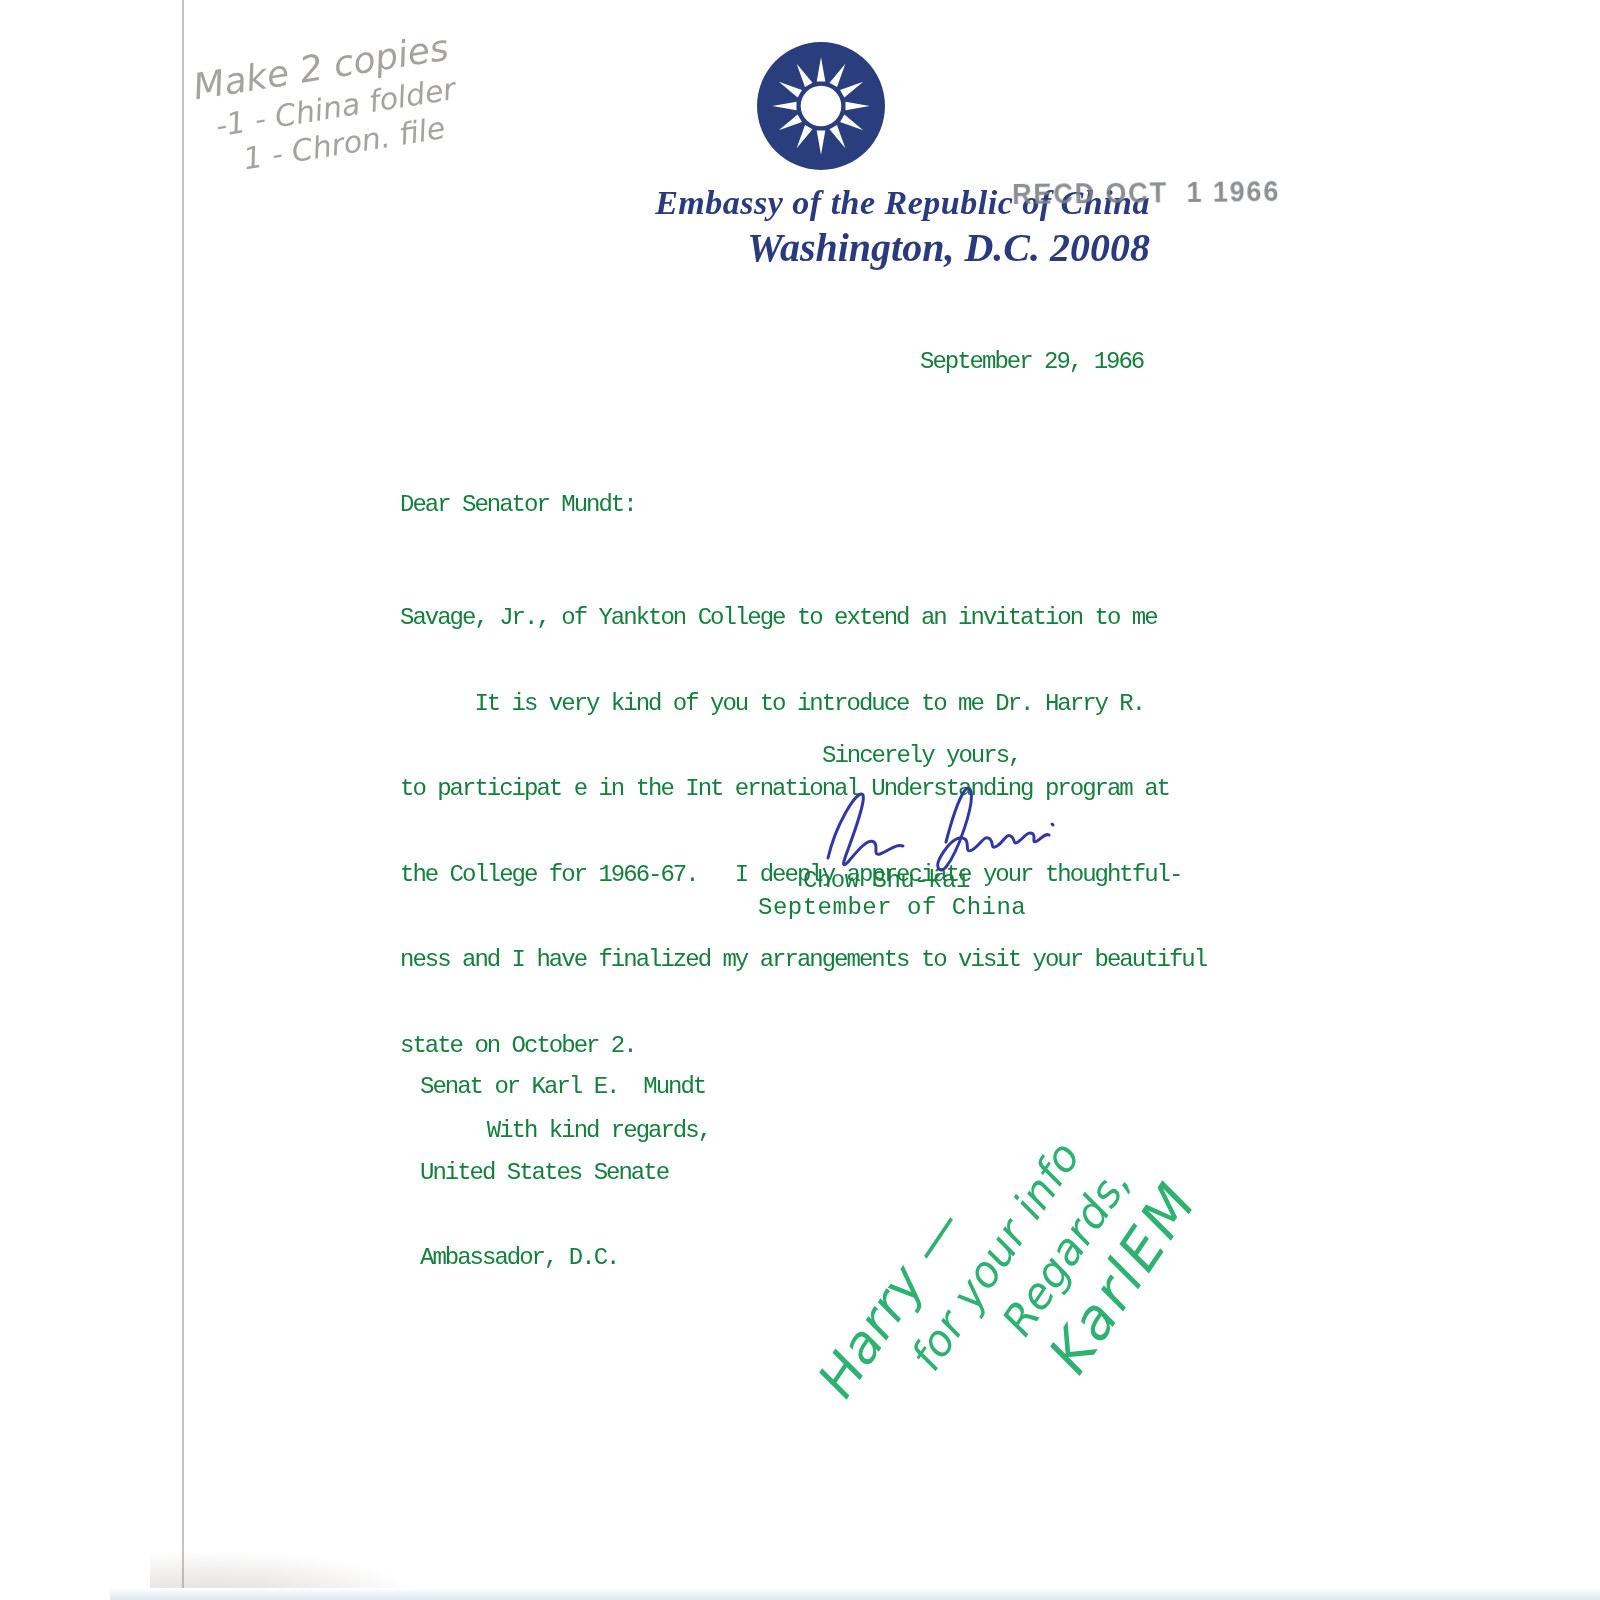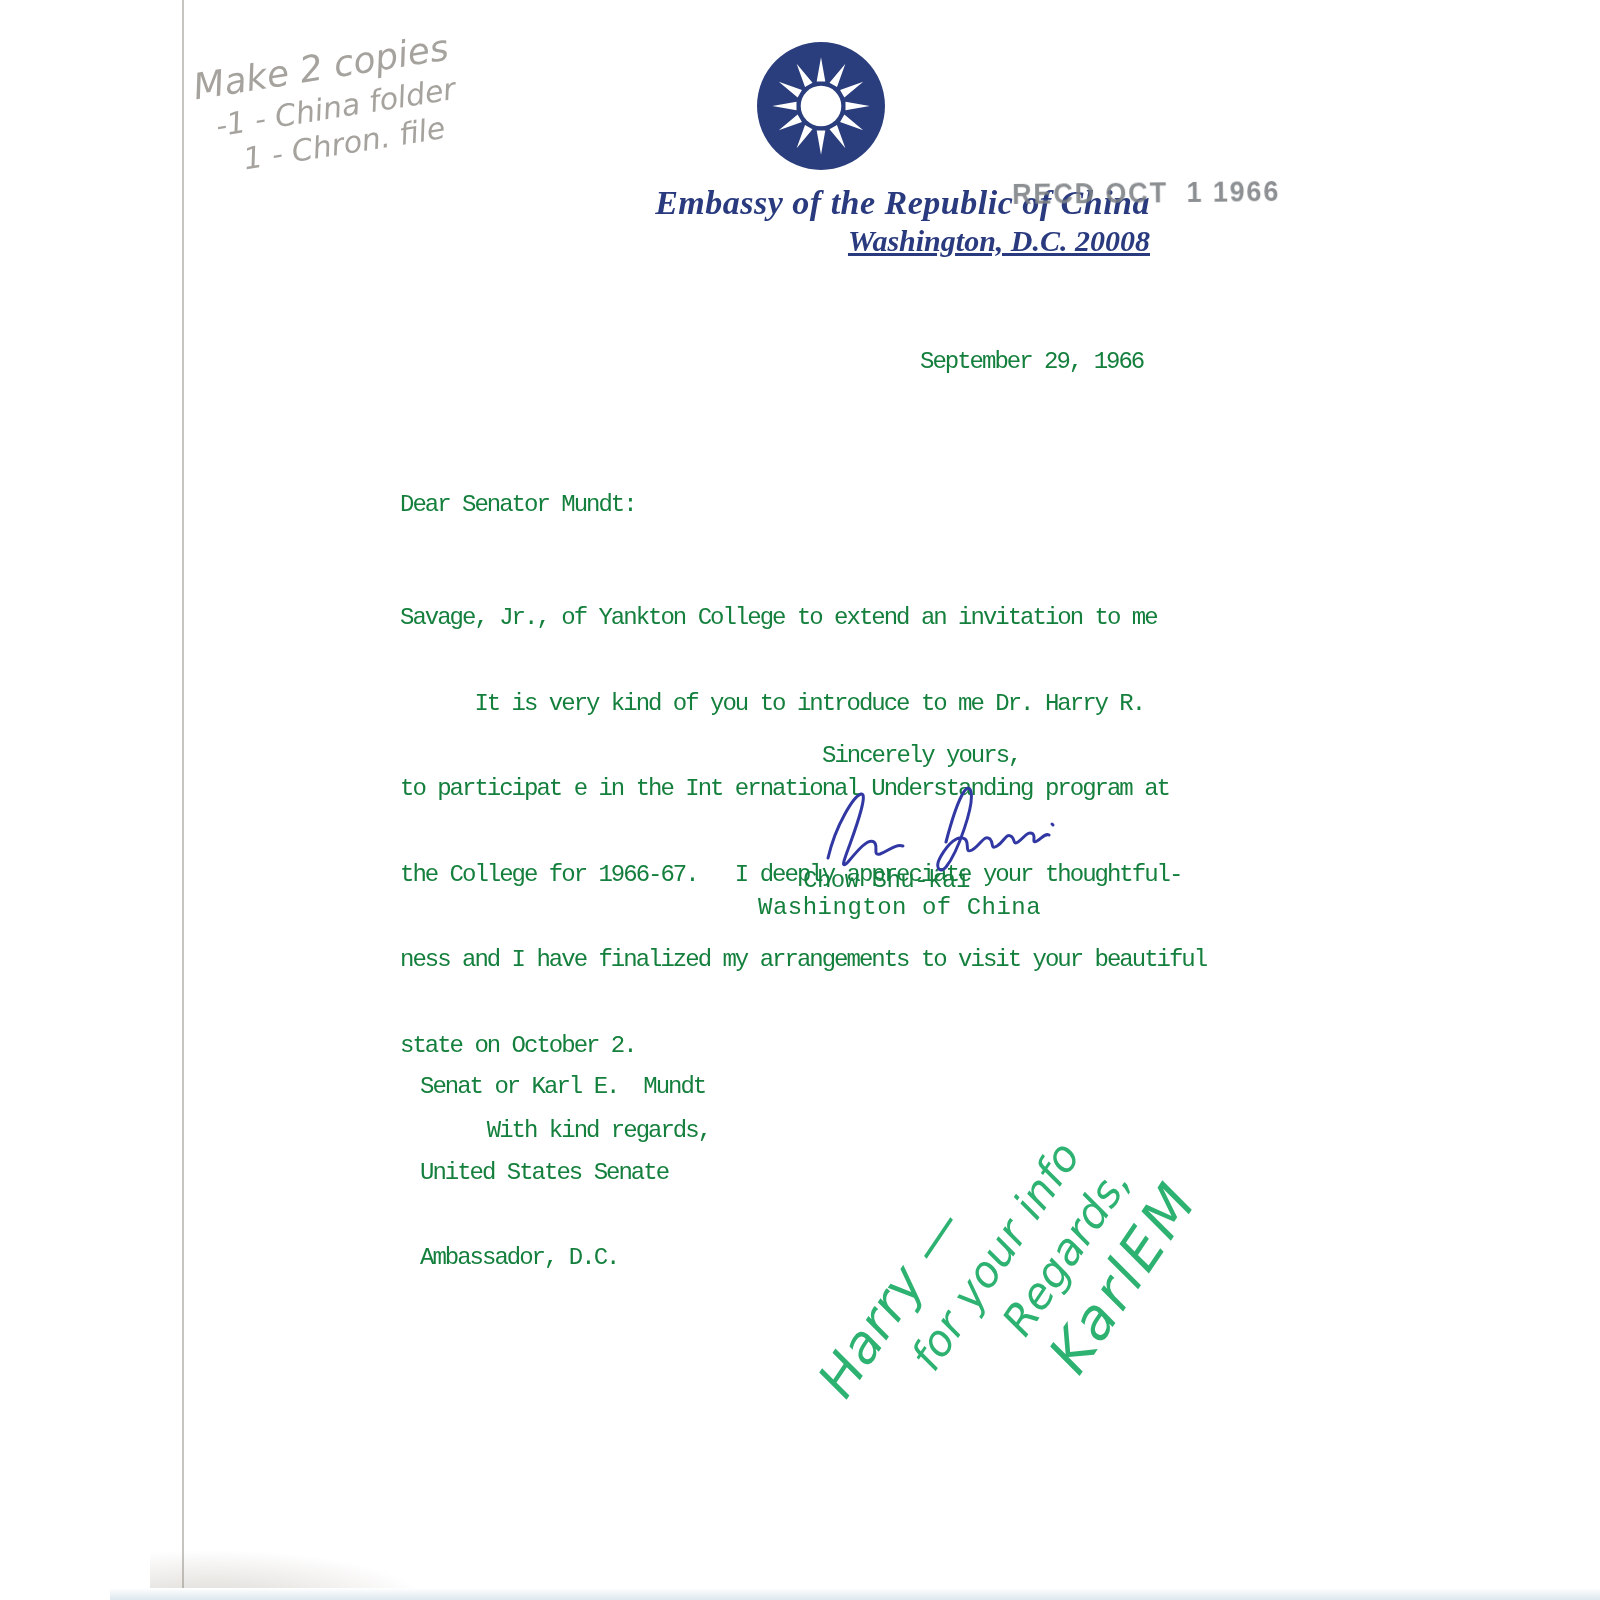--- a/index.html
+++ b/index.html
@@ -16,21 +16,21 @@
         font-family:"DejaVu Sans",sans-serif;font-style:italic;color:#97938e;opacity:.85;}
   .pencil-note .l1{font-size:36px;}
   .pencil-note .l2{font-size:30px;margin-left:16px;margin-top:4px;}
   .pencil-note .l3{font-size:30px;margin-left:38px;margin-top:2px;}
   
   .emblem{position:absolute;left:755px;top:40px;}
   
   .letterhead{position:absolute;left:450px;top:184px;width:700px;text-align:right;
         color:#2a3a7e;font-family:"Liberation Serif",serif;font-style:italic;font-weight:bold;}
   .letterhead .org{font-size:34px;letter-spacing:.5px;}
-  .letterhead .city{font-size:30px;margin-top:2px;text-decoration:underline;}
+  .letterhead .city{font-size:40px;margin-top:2px;}
   
   .stamp{position:absolute;left:1012px;top:178px;color:#7d8185;opacity:.88;
         font-family:"Liberation Sans",sans-serif;font-weight:bold;font-size:29px;
         letter-spacing:2px;white-space:pre;transform:scaleX(.93) rotate(-.6deg);
         transform-origin:left top;filter:blur(.4px);}
   
   .tw{font-family:"Liberation Mono",monospace;font-size:24px;letter-spacing:-2px;
       color:#15803d;line-height:28.5px;white-space:pre;}
   .date-line{position:absolute;left:920px;top:348px;}
   .salutation{position:absolute;left:400px;top:491px;}
@@ -105,21 +105,21 @@
 
   <svg class="signature" width="290" height="105" viewBox="0 0 290 105" fill="none" aria-label="Chow Shukai">
     <g stroke="#3137a3" stroke-width="3" stroke-linecap="round" stroke-linejoin="round">
       <path d="M30,86 C38,52 56,24 63,22 C70,20 60,50 52,72 C46,88 42,98 50,90 C60,78 70,66 76,70 C81,74 74,84 82,82 C92,78 97,72 105,74"></path>
       <path d="M148,70 C160,24 170,8 173,20 C176,34 160,80 148,95 C142,102 136,96 143,84 C150,72 160,62 167,67 C172,71 166,82 174,78 C183,73 186,62 192,67 C196,71 192,78 199,74 C207,69 208,60 214,65 C217,68 215,73 220,70 C226,66 230,58 235,62 C238,65 233,72 239,69 C244,66 247,61 251,63"></path>
       <path d="M254,52 L255,53"></path>
     </g>
   </svg>
 
   <div class="tw signer-name">Chow Shu-kai</div>
-  <div class="tw signer-title">Washington of China</div>
+  <div class="tw signer-title">September of China</div>
 
   <div class="tw recipient">
     <div>Senat or Karl E.  Mundt</div>
     <div>United States Senate</div>
     <div>Ambassador, D.C.</div>
   </div>
 
   <div class="green-note">
     <div class="g1">Harry —</div>
     <div class="g2">for your info</div>

